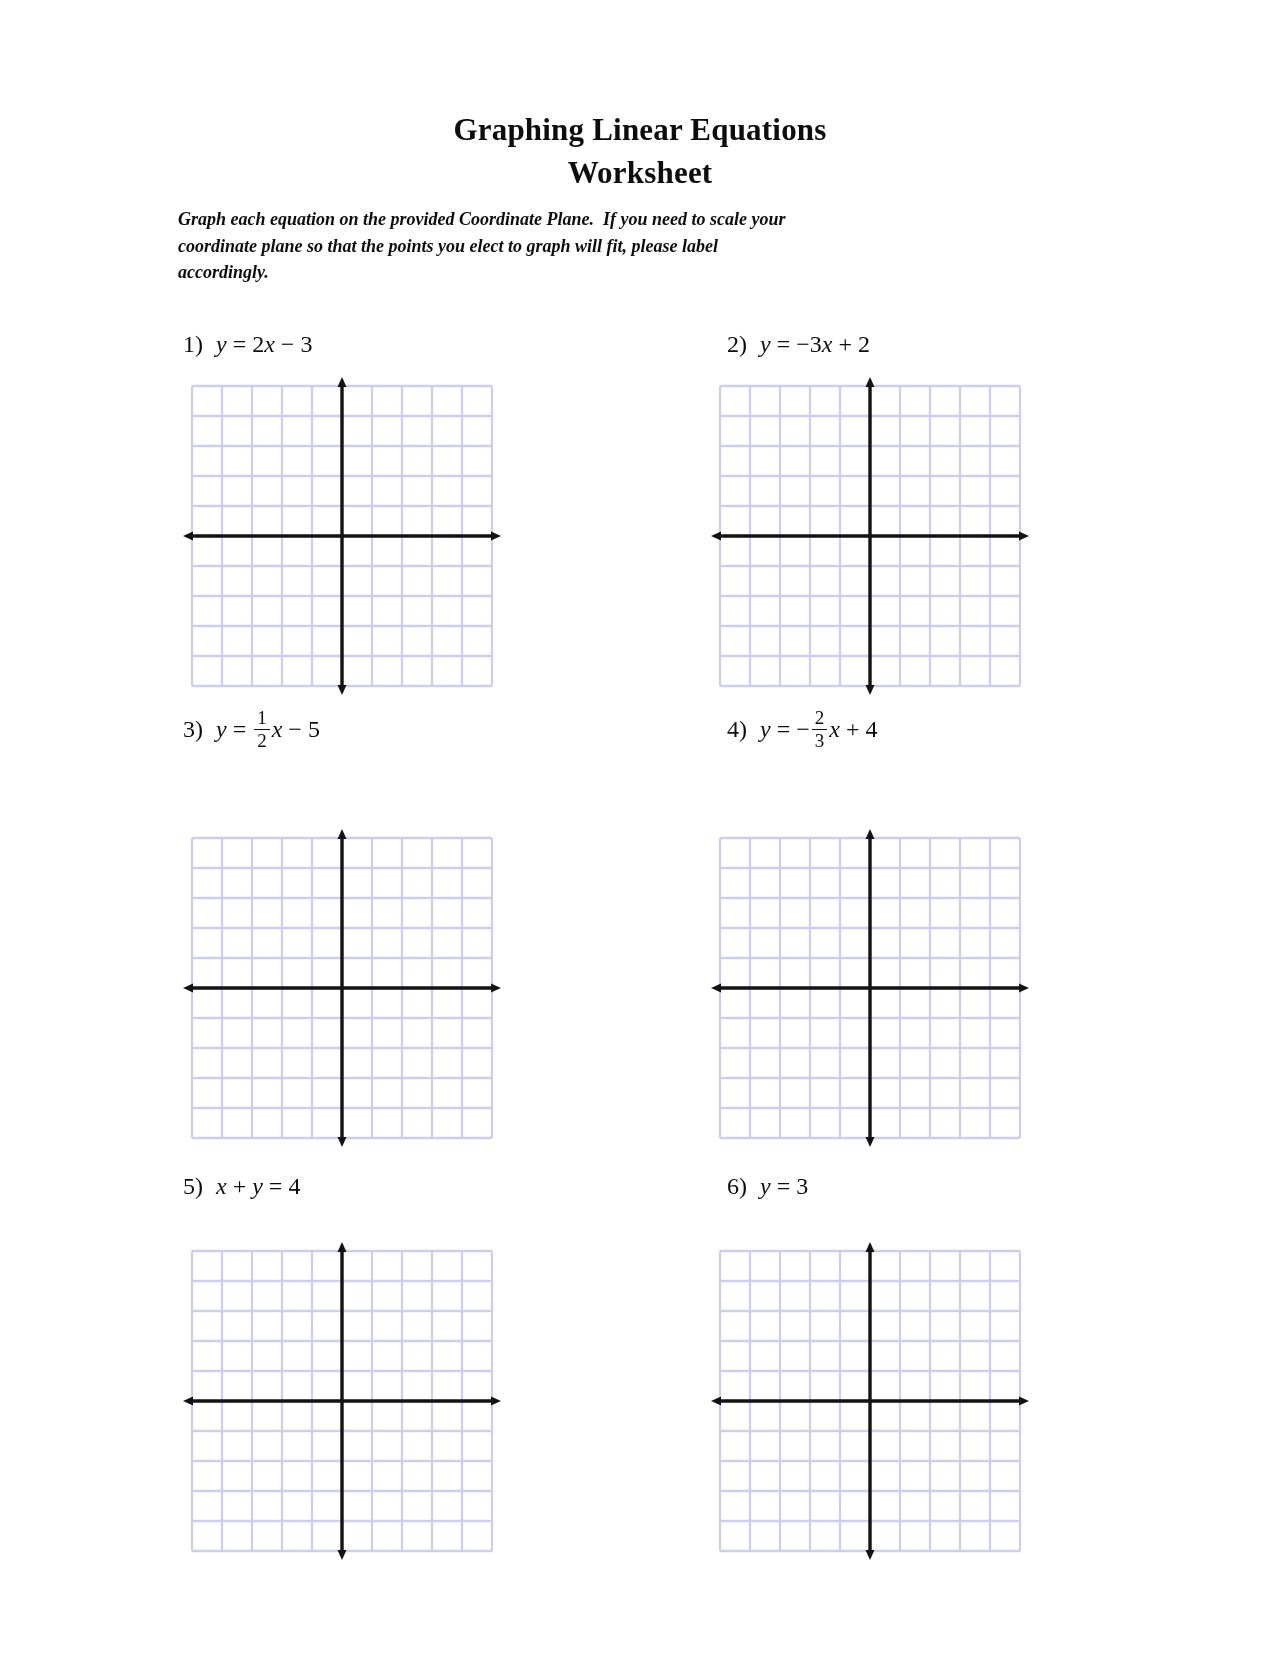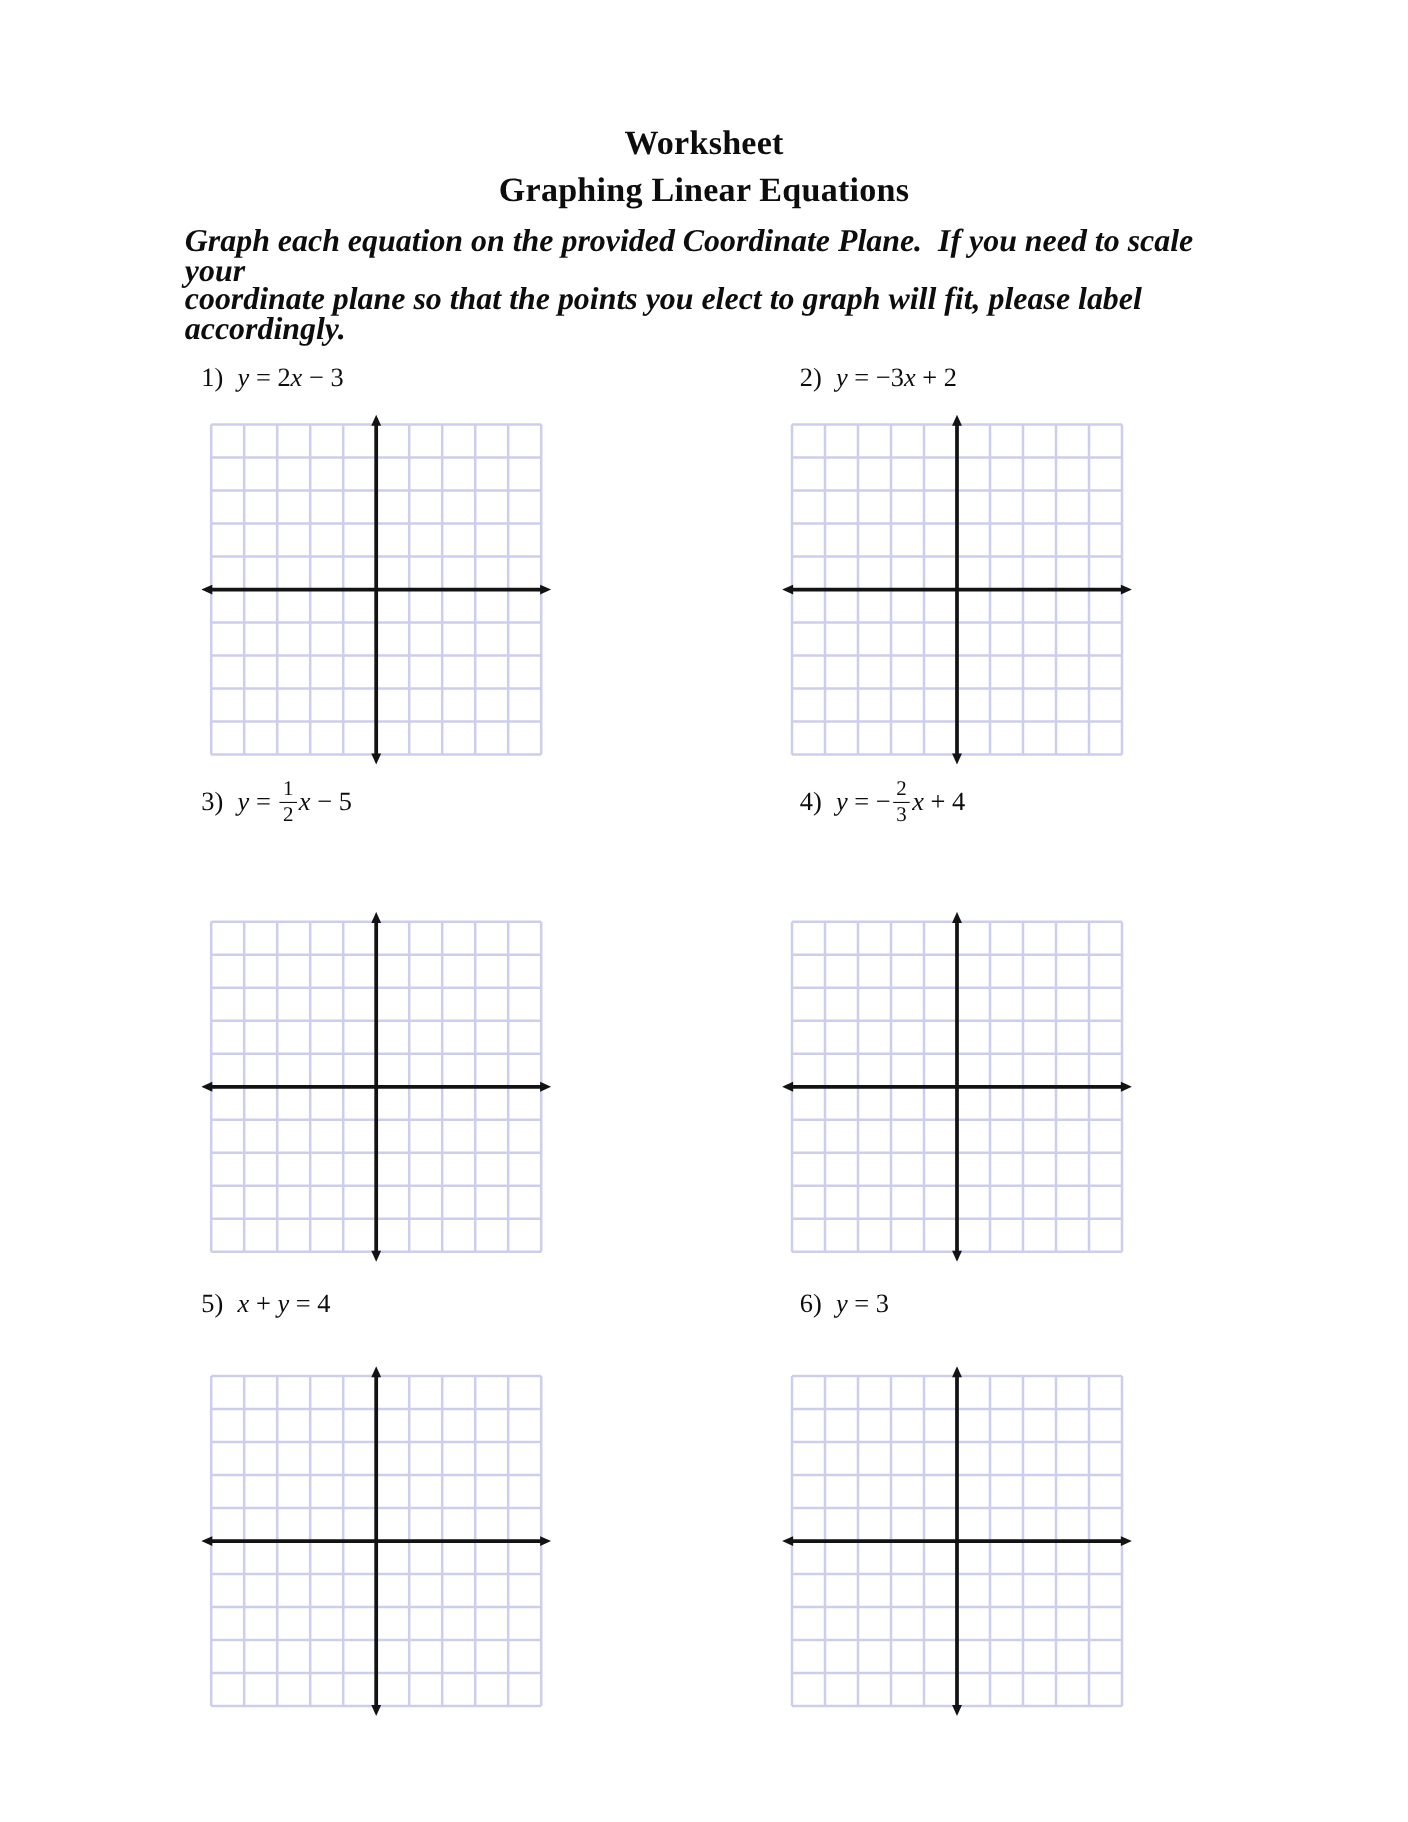--- a/index.html
+++ b/index.html
@@ -5,22 +5,22 @@
   html,body{margin:0;padding:0}
   body{
     width:1280px;height:1656px;background:#ffffff;position:relative;
     font-family:"Liberation Serif", serif;color:#0d0d0d;overflow:hidden;
   }
   .title{
     position:absolute;top:108px;left:0;width:100%;text-align:center;
     font-weight:bold;font-size:31px;line-height:43px;letter-spacing:.2px;
   }
   .instructions{
-    position:absolute;left:168px;top:206px;width:920px;margin:0;
-    font-size:29px;line-height:26.5px;font-weight:bold;font-style:italic;
+    position:absolute;left:178px;top:206px;width:920px;margin:0;
+    font-size:18px;line-height:26.5px;font-weight:bold;font-style:italic;
     white-space:pre-wrap;
   }
   .plabel{
     position:absolute;display:flex;align-items:center;
     font-size:24px;height:36px;
   }
   .plabel.tall{height:76px}
   .pnum{margin-right:13px;white-space:pre}
   .equation{display:inline-flex;align-items:center}
   .equation span{white-space:pre}
@@ -30,22 +30,22 @@
     font-size:19px;line-height:1.12;margin:0 2px;
   }
   .frac .num{border-bottom:1.6px solid #111;padding:0 3px}
   .frac .den{padding:0 3px}
   svg.grid{position:absolute;display:block}
 </style>
 </head>
 <body>
 
 <div class="title">
+  <div>Graphing Linear Equations</div>
   <div>Worksheet</div>
-  <div>Graphing Linear Equations</div>
 </div>
 
 <p class="instructions">Graph each equation on the provided Coordinate Plane.  If you need to scale your
 coordinate plane so that the points you elect to graph will fit, please label
 accordingly.</p>
 
 <div class="plabel" style="left:183px;top:326px">
   <span class="pnum">1)</span>
   <span class="equation">
       <span class="it">y</span>

